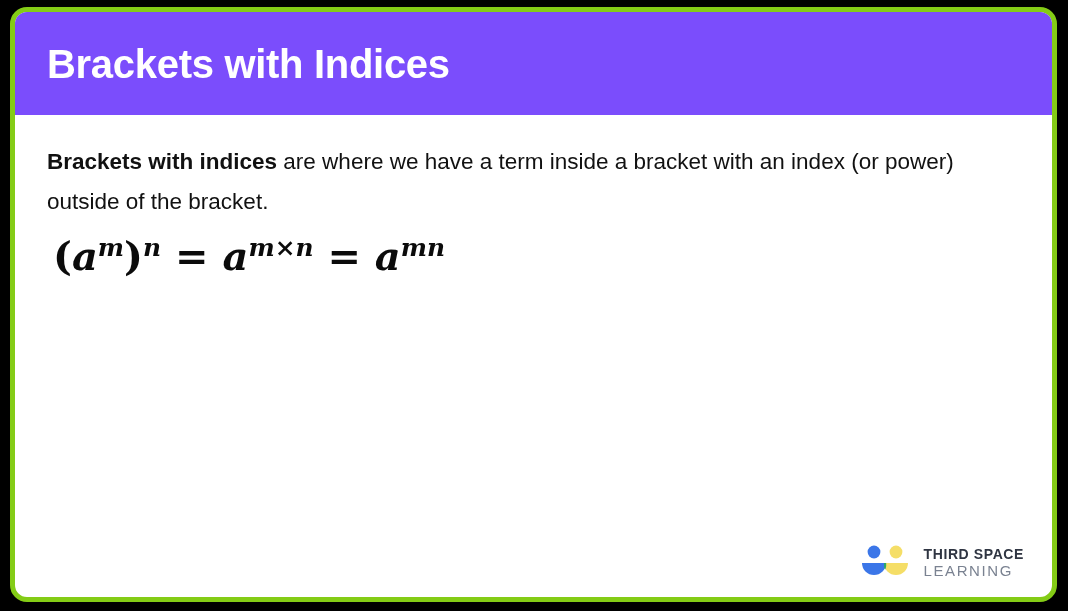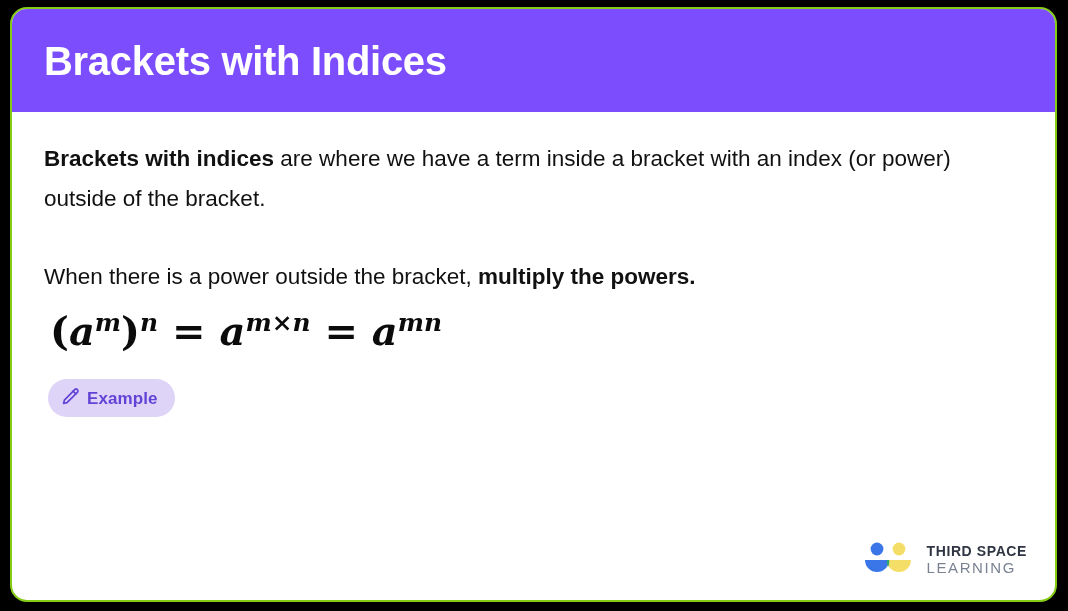--- a/index.html
+++ b/index.html
@@ -15,21 +15,21 @@
   }
 
   .card {
     position: absolute;
     left: 10px;
     top: 7px;
     width: 1047px;
     height: 595px;
     background: #ffffff;
     border-radius: 17px;
-    border: 2px solid #84cc16;
+    border: 5px solid #84cc16;
     box-shadow: 0 2px 4px rgba(0,0,0,0.85);
     overflow: hidden;
     box-sizing: border-box;
   }
 
   
   .header {
     height: 103px;
     background: #7b4dfc;
     display: flex;
@@ -148,41 +148,29 @@
 <div class="card">
 
   <div class="header">
     <h1 class="header-title">Brackets with Indices</h1>
   </div>
 
   <div class="body">
 
     <p class="para p1"><b>Brackets with indices</b><span> are where we have a term inside a bracket with an index (or power) outside of the bracket.</span></p>
 
-    <p class="para p2"><span>When there is a power outside the bracket, </span><b>multiply the powers.</b></p>
 
     <div class="math formula-1">
       <span class="paren">(</span><span>a</span><sup>m</sup><span class="paren">)</span><sup>n</sup>
       <span class="op">=</span>
       <span>a</span><sup>m×n</sup>
       <span class="op">=</span>
       <span>a</span><sup>mn</sup>
     </div>
 
-    <div class="badge-row">
-      <span class="badge">
-        <span class="pencil-icon">
-          <svg width="19" height="19" viewBox="0 0 24 24" fill="none" stroke="#6243d6" stroke-width="2.1" stroke-linecap="round" stroke-linejoin="round">
-            <path d="M17.3 3.3a2.4 2.4 0 0 1 3.4 3.4L7.6 19.8l-4.3 1 1-4.3z"></path>
-            <path d="M15.3 5.3l3.4 3.4"></path>
-          </svg>
-        </span>
-        <span class="badge-label">Example</span>
-      </span>
-    </div>
 
 
     <div class="logo">
       <span class="logo-mark">
         <svg width="54" height="34" viewBox="0 0 54 34">
           <circle cx="15" cy="7" r="6.4" fill="#3b76e8"></circle>
           <circle cx="37" cy="7" r="6.4" fill="#f5de67"></circle>
           <path d="M3 18 h24 a12 12 0 0 1 -24 0 z" fill="#3b76e8"></path>
           <path d="M25 18 h24 a12 12 0 0 1 -24 0 z" fill="#f5de67"></path>
           <path d="M25 18 h2 a12 12 0 0 1 -1 6.6 a12 12 0 0 1 -1 -6.6 z" fill="#2aa86a"></path>

